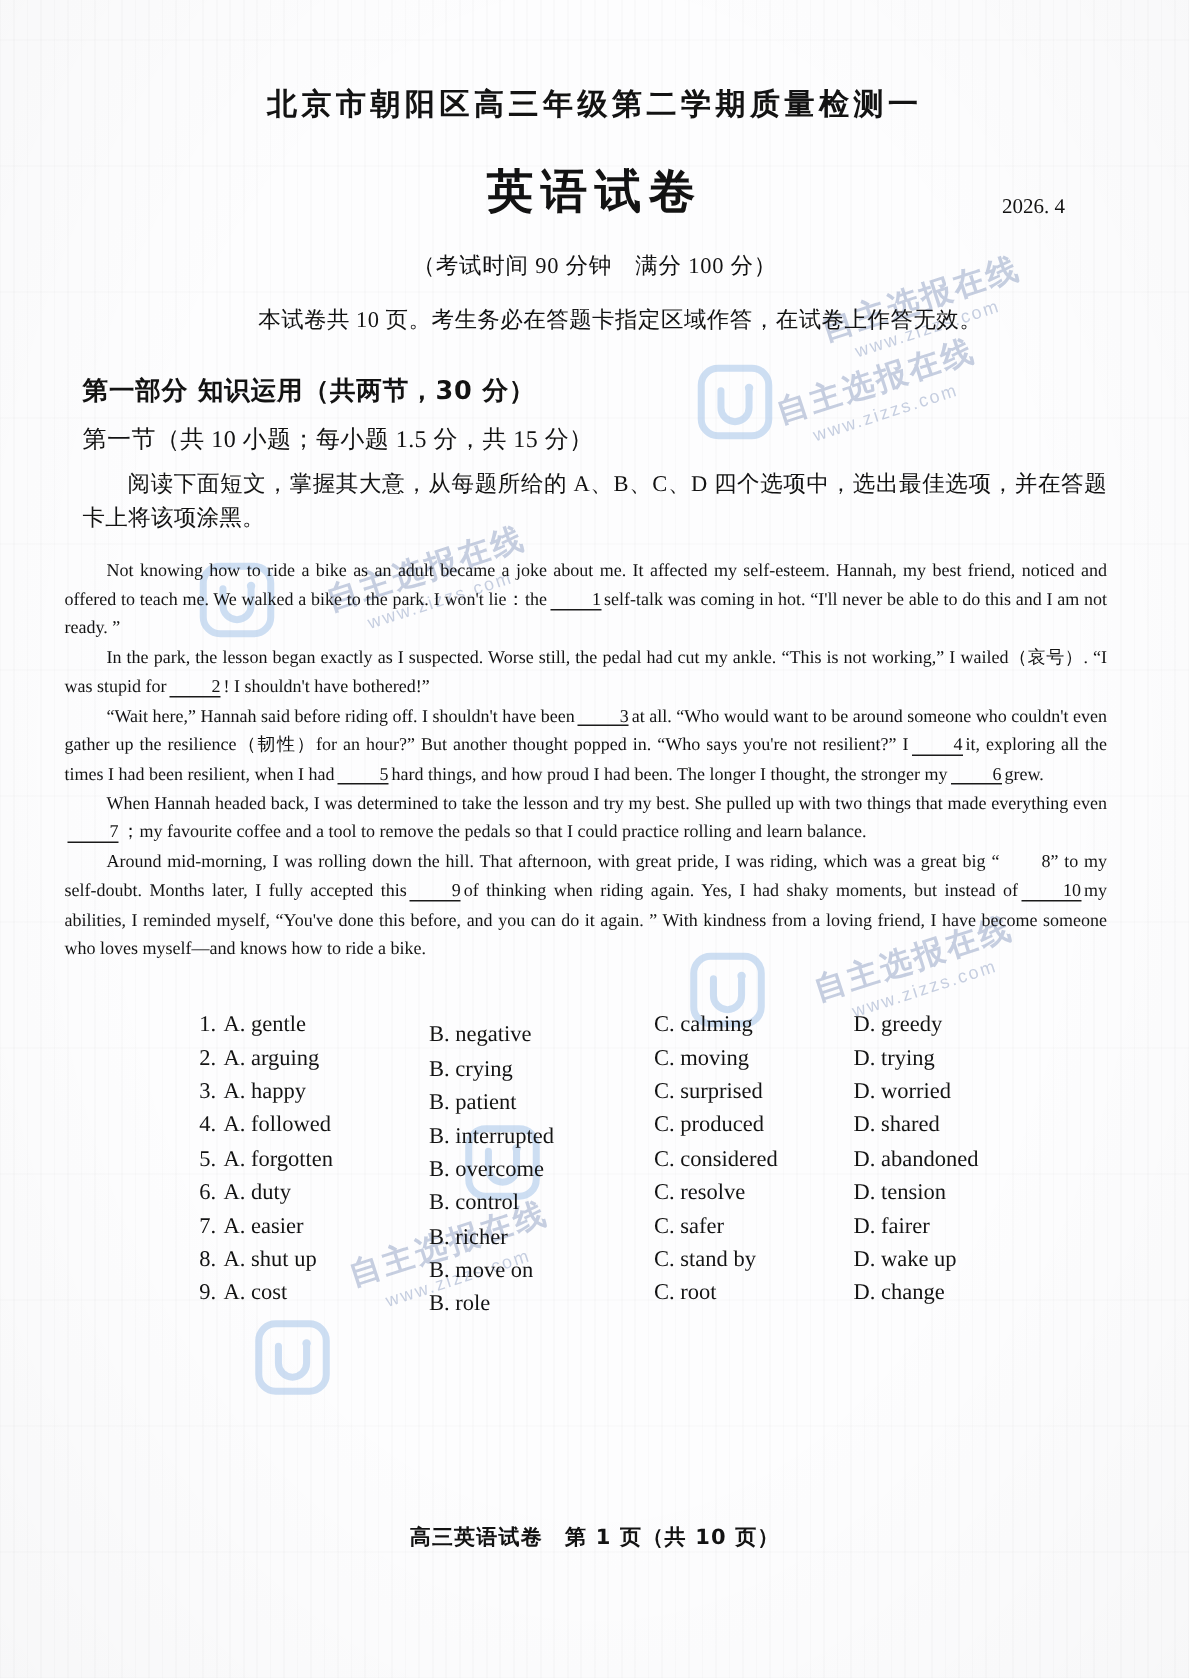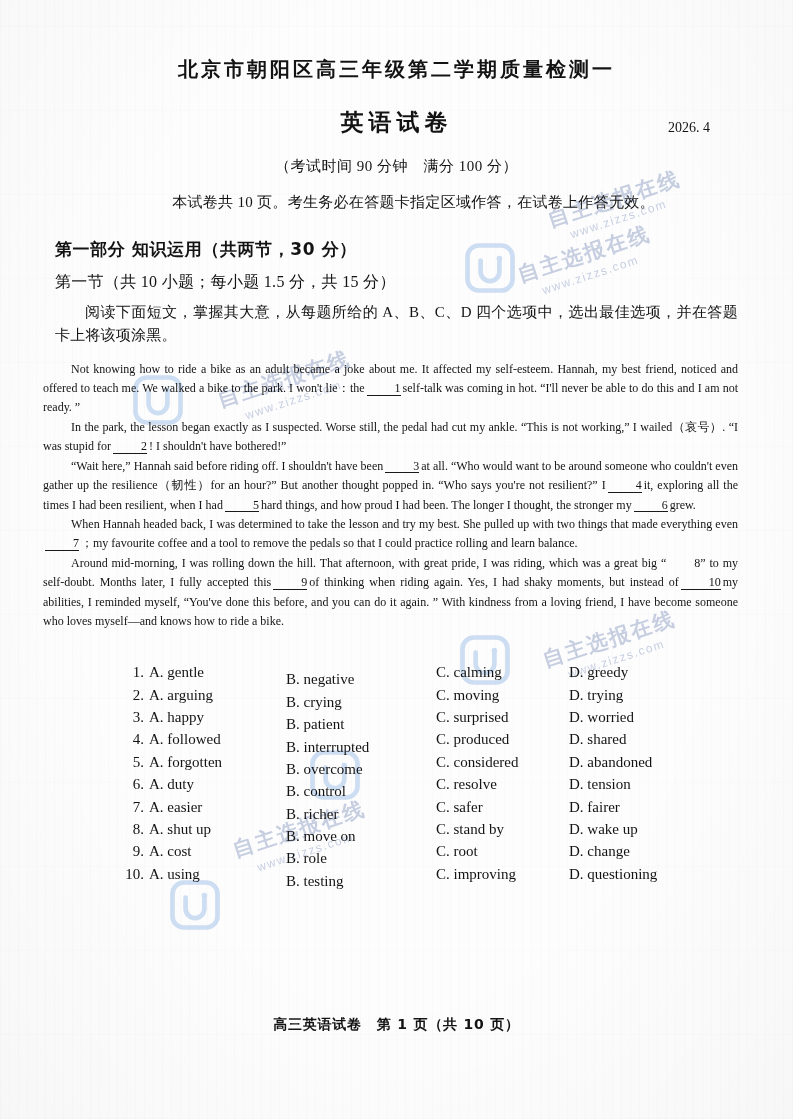--- a/index.html
+++ b/index.html
@@ -82,21 +82,21 @@
     margin: 0;
     padding-top: 56px;
     font-family: "DejaVu Serif", "Liberation Serif", serif;
   }
   .subject-row {
     position: relative;
     text-align: center;
     margin-top: 24px;
   }
   .subject-title {
-    font-size: 23px;
+    font-size: 31px;
     font-weight: 700;
     letter-spacing: 5px;
     font-family: "DejaVu Sans", sans-serif;
   }
   .exam-date {
     position: absolute;
     right: 83px;
     bottom: 2px;
     font-size: 14px;
     font-family: "Liberation Serif", serif;
@@ -343,26 +343,19 @@
         <span class="opt-c">C. stand by</span>
         <span class="opt-d">D. wake up</span>
       </div>
       <div class="opt-row">
         <span class="opt-num">9.</span>
         <span class="opt-a">A. cost</span>
         <span class="opt-b">B. role</span>
         <span class="opt-c">C. root</span>
         <span class="opt-d">D. change</span>
       </div>
-      <div class="opt-row">
-        <span class="opt-num">10.</span>
-        <span class="opt-a">A. using</span>
-        <span class="opt-b">B. testing</span>
-        <span class="opt-c">C. improving</span>
-        <span class="opt-d">D. questioning</span>
-      </div>
     </div>
 
   </div>
 
   <div class="footer">高三英语试卷　第 1 页（共 10 页）</div>
 
 </div>
 
 </body></html>

